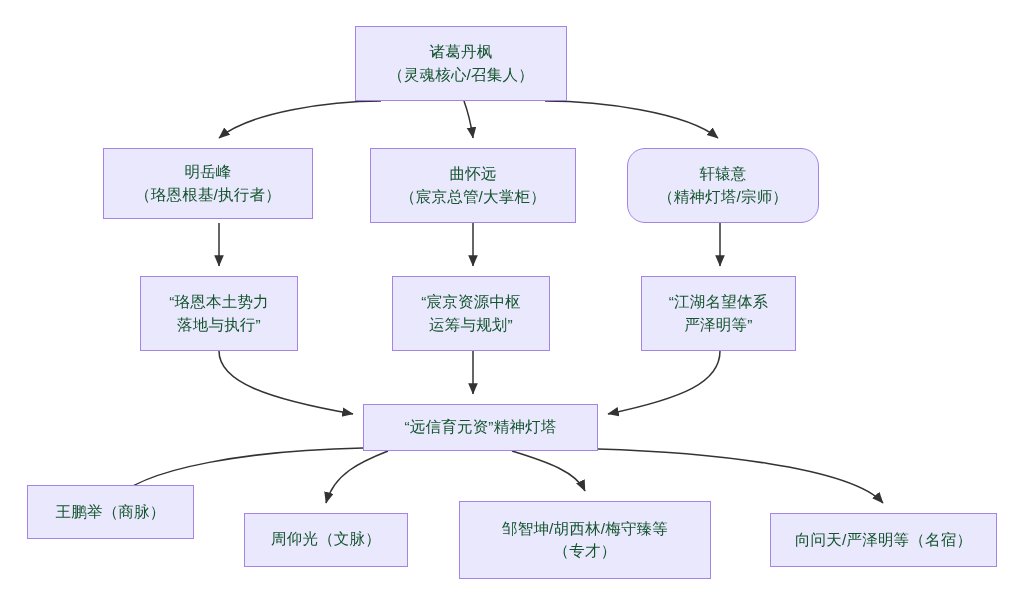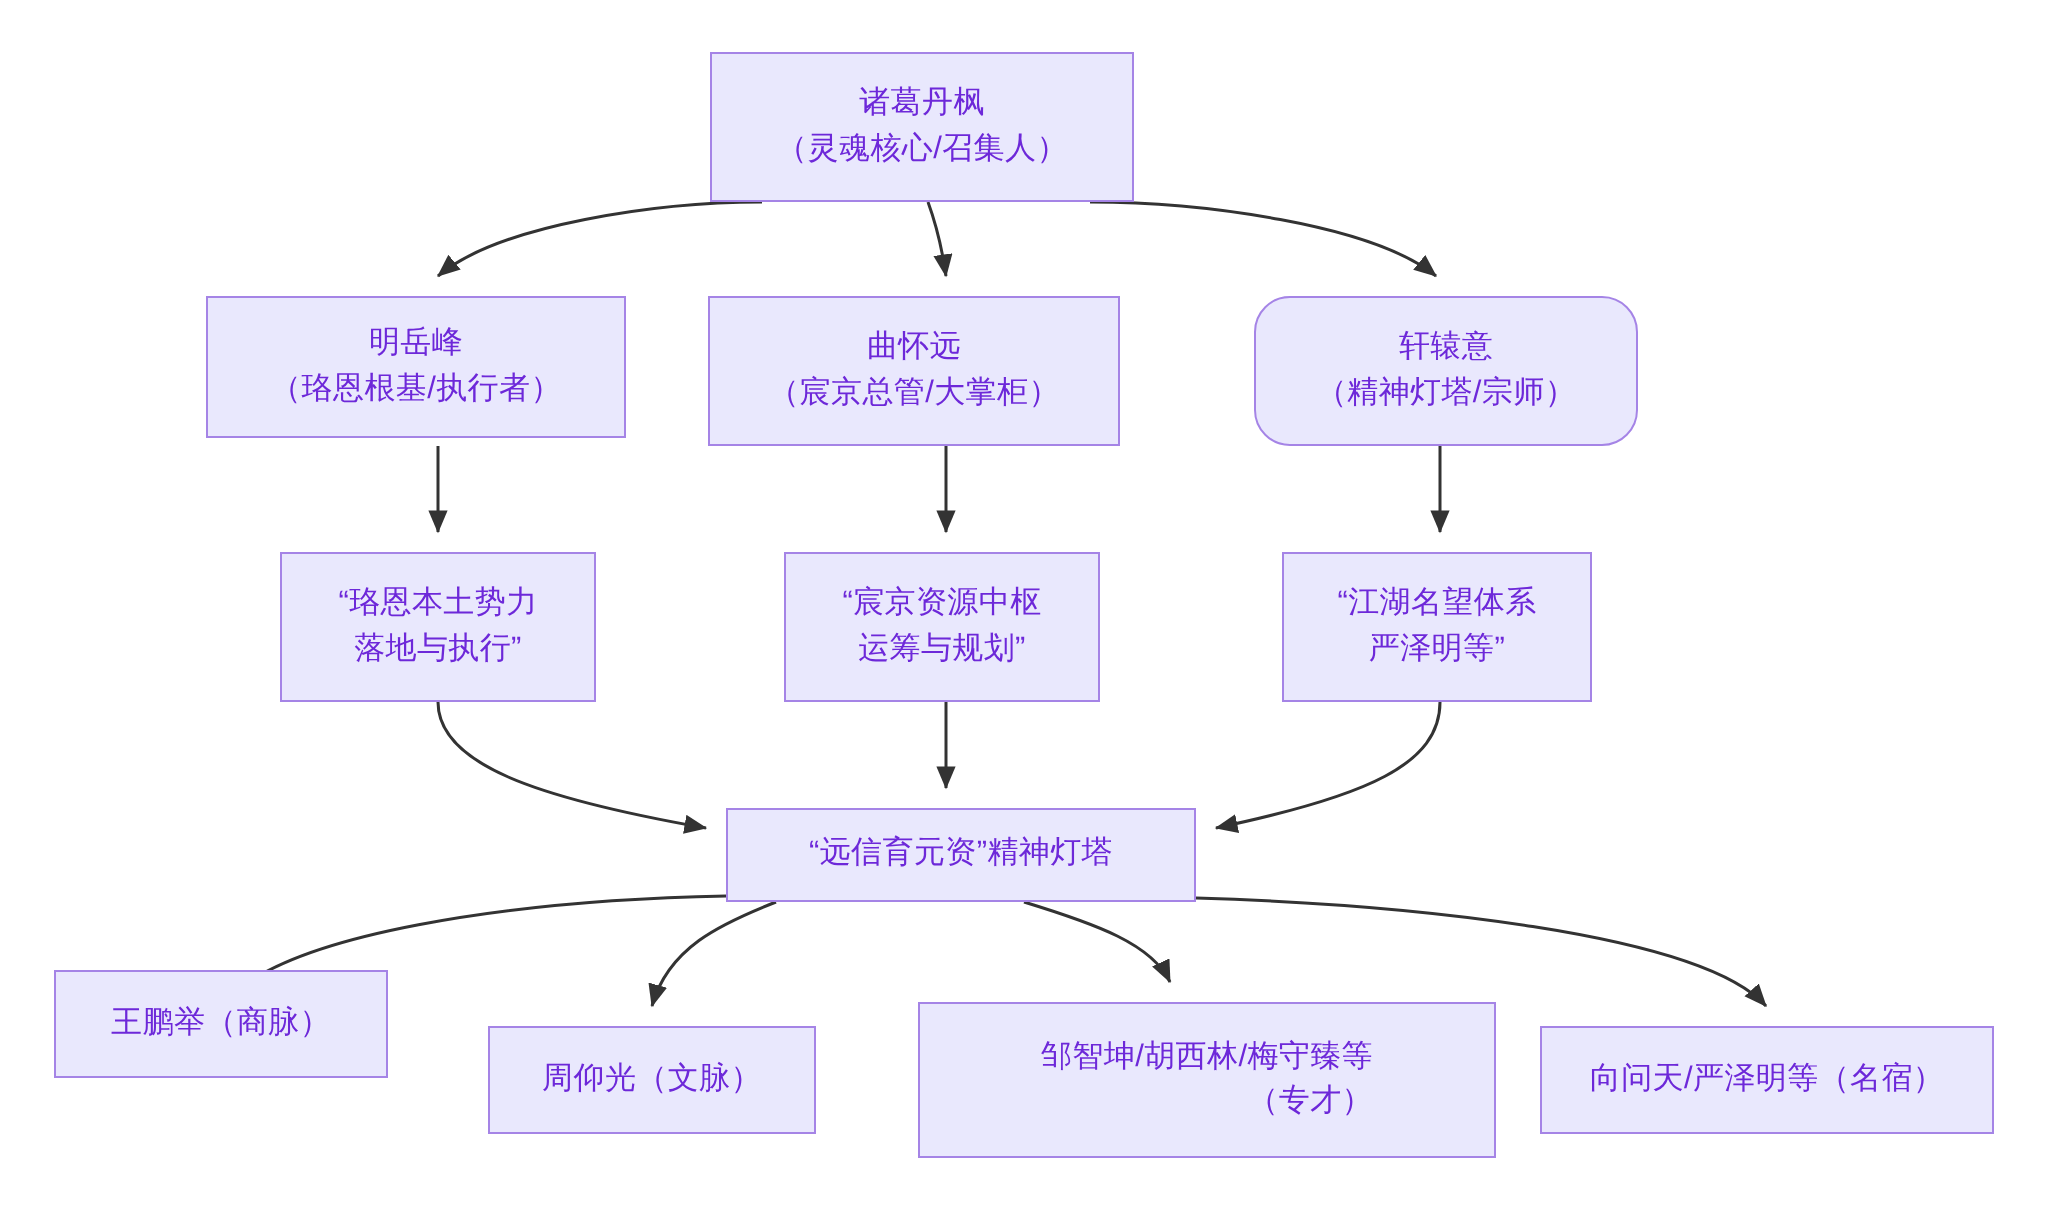--- a/index.html
+++ b/index.html
@@ -29,21 +29,21 @@
   }
   .node {
     position: absolute;
     box-sizing: border-box;
     background: #e9e8fd;
     border: 1.6px solid #a584e6;
     display: flex;
     align-items: center;
     justify-content: center;
     text-align: center;
-    color: #6d28d9;
+    color: #14532d;
     font-size: 15.5px;
     line-height: 1.45;
     letter-spacing: 0.2px;
     white-space: pre-line;
     z-index: 2;
   }
 </style>
 </head>
 <body>
 
@@ -84,39 +84,39 @@
       <path d="M 598,449 C 700,452 850,466 883,503"></path>
     </g>
   </svg>
 
   <div class="node" style="left:355px; top:26px; width:212px; height:75px;">诸葛丹枫
 （灵魂核心/召集人）</div>
 
   <div class="node" style="left:103px; top:148px; width:210px; height:71px;">明岳峰
 （珞恩根基/执行者）</div>
 
-  <div class="node" style="left:354px; top:148px; width:206px; height:75px;">曲怀远
+  <div class="node" style="left:370px; top:148px; width:206px; height:75px;">曲怀远
 （宸京总管/大掌柜）</div>
 
   <div class="node" style="left:627px; top:148px; width:192px; height:75px;border-radius:18px;">轩辕意
 （精神灯塔/宗师）</div>
 
   <div class="node" style="left:392px; top:276px; width:158px; height:75px;">“宸京资源中枢
 运筹与规划”</div>
 
   <div class="node" style="left:140px; top:276px; width:158px; height:75px;">“珞恩本土势力
 落地与执行”</div>
 
   <div class="node" style="left:641px; top:276px; width:155px; height:75px;">“江湖名望体系
 严泽明等”</div>
 
   <div class="node" style="left:363px; top:404px; width:235px; height:47px;">“远信育元资”精神灯塔</div>
 
   <div class="node" style="left:27px; top:485px; width:167px; height:54px;">王鹏举（商脉）</div>
 
   <div class="node" style="left:244px; top:513px; width:164px; height:54px;font-family:Liberation Mono, monospace;">周仰光（文脉）</div>
 
-  <div class="node" style="left:459px; top:501px; width:289px; height:78px;text-align:right;">邹智坤/胡西林/梅守臻等
+  <div class="node" style="left:459px; top:501px; width:252px; height:78px;">邹智坤/胡西林/梅守臻等
 （专才）</div>
 
   <div class="node" style="left:770px; top:513px; width:227px; height:54px;">向问天/严泽明等（名宿）</div>
 
 </div>
 
 </body></html>

